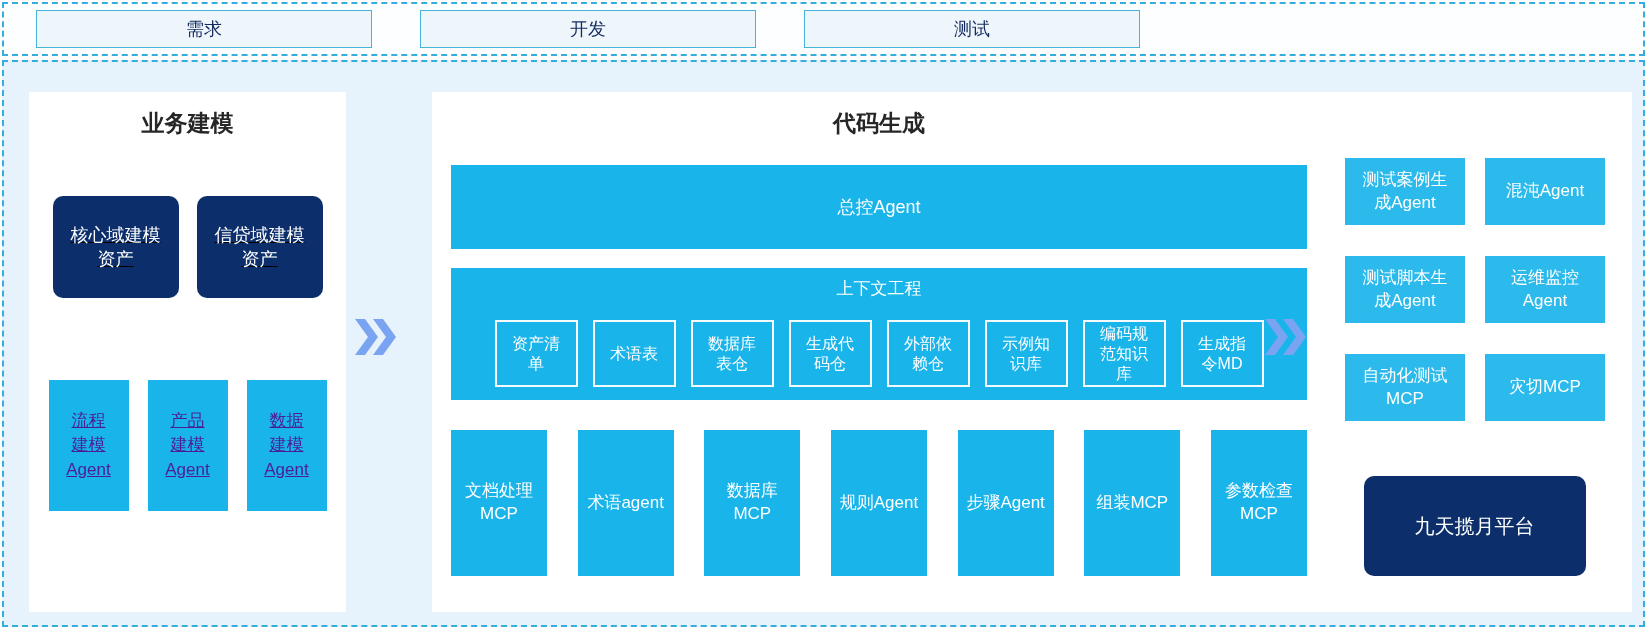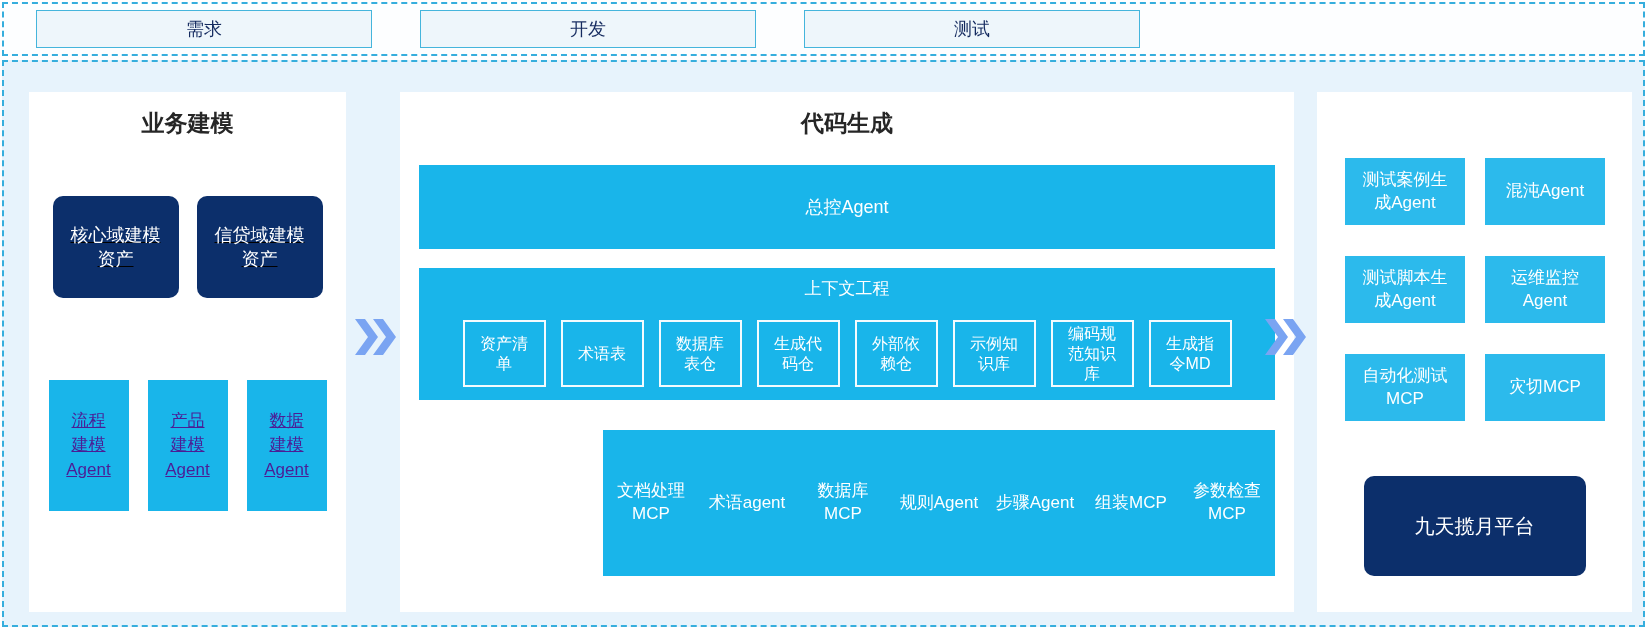--- a/index.html
+++ b/index.html
@@ -29,33 +29,33 @@
     display: flex; justify-content: center; gap: 18px; text-decoration: underline; }
   .asset-box { width: 126px; height: 102px; background: #0c2f6b; border-radius: 10px;
     color: #ffffff; font-size: 18px; line-height: 1.35;
     display: flex; align-items: center; justify-content: center; }
   .bm-agents { position: absolute; top: 288px; left: 0; right: 0;
     display: flex; justify-content: center; gap: 19px; }
   .bm-agent { width: 80px; height: 131px; background: #19b5ea; color: #4c1d95; font-size: 17px;
     line-height: 1.45; display: flex; align-items: center; justify-content: center; text-decoration: underline; }
 
   
-  .panel-cg { left: 396px; width: 894px; }
+  .panel-cg { left: 428px; width: 894px; }
   .master-bar { position: absolute; top: 73px; left: 19px; right: 19px; height: 84px;
     background: #19b5ea; color: #ffffff; font-size: 18px;
     display: flex; align-items: center; justify-content: center; }
   .ctx-box { position: absolute; top: 176px; left: 19px; right: 19px; height: 132px;
     background: #19b5ea; }
   .ctx-title { text-align: center; padding-top: 9px; color: #ffffff; font-size: 17px; }
   .ctx-row { display: flex; justify-content: center; gap: 15px; margin-top: 20px; }
   .ctx-item { width: 83px; height: 67px; border: 2px solid rgba(255,255,255,0.95);
     color: #ffffff; font-size: 16px; line-height: 1.25;
     display: flex; align-items: center; justify-content: center; }
   .tools-row { position: absolute; top: 338px; left: 19px; right: 19px; height: 146px;
-    display: flex; justify-content: flex-end; }
+    display: flex; justify-content: space-between; }
   .tool-box { width: 96px; height: 146px; background: #19b5ea; color: #ffffff; font-size: 17px;
     line-height: 1.35; display: flex; align-items: center; justify-content: center; }
 
   
   .panel-to { left: 1313px; width: 315px; }
   .to-grid { position: absolute; top: 66px; left: 28px;
     display: grid; grid-template-columns: 120px 120px; column-gap: 20px; row-gap: 31px; }
   .to-box { width: 120px; height: 67px; background: #2cbaec; color: #ffffff; font-size: 17px;
     line-height: 1.3; display: flex; align-items: center; justify-content: center; }
   .platform-box { position: absolute; top: 384px; left: 50%; transform: translateX(-50%);

